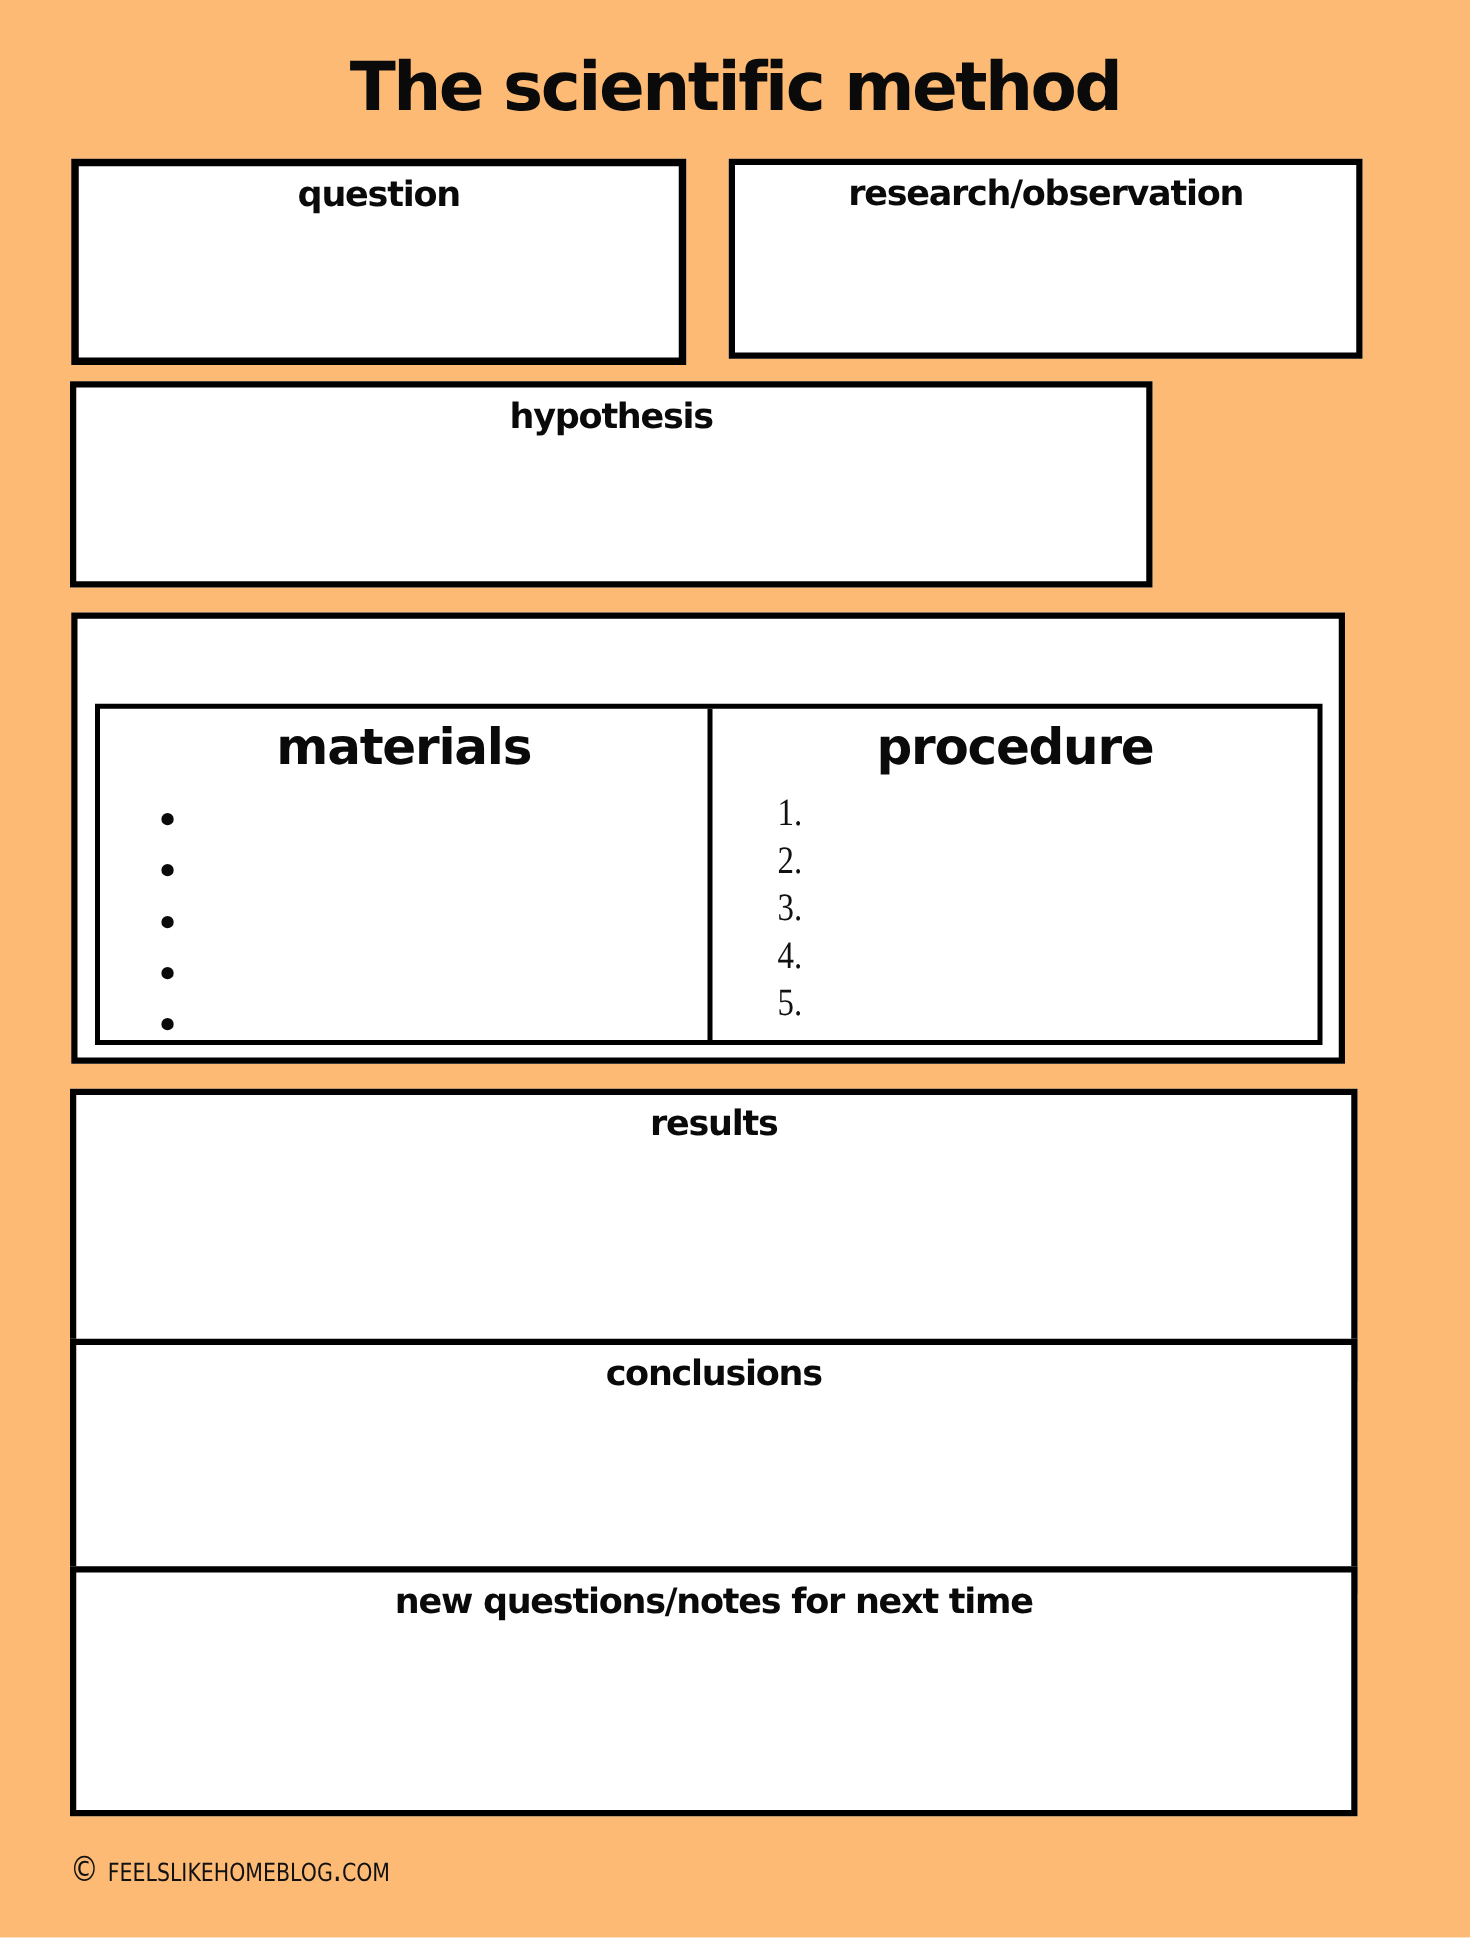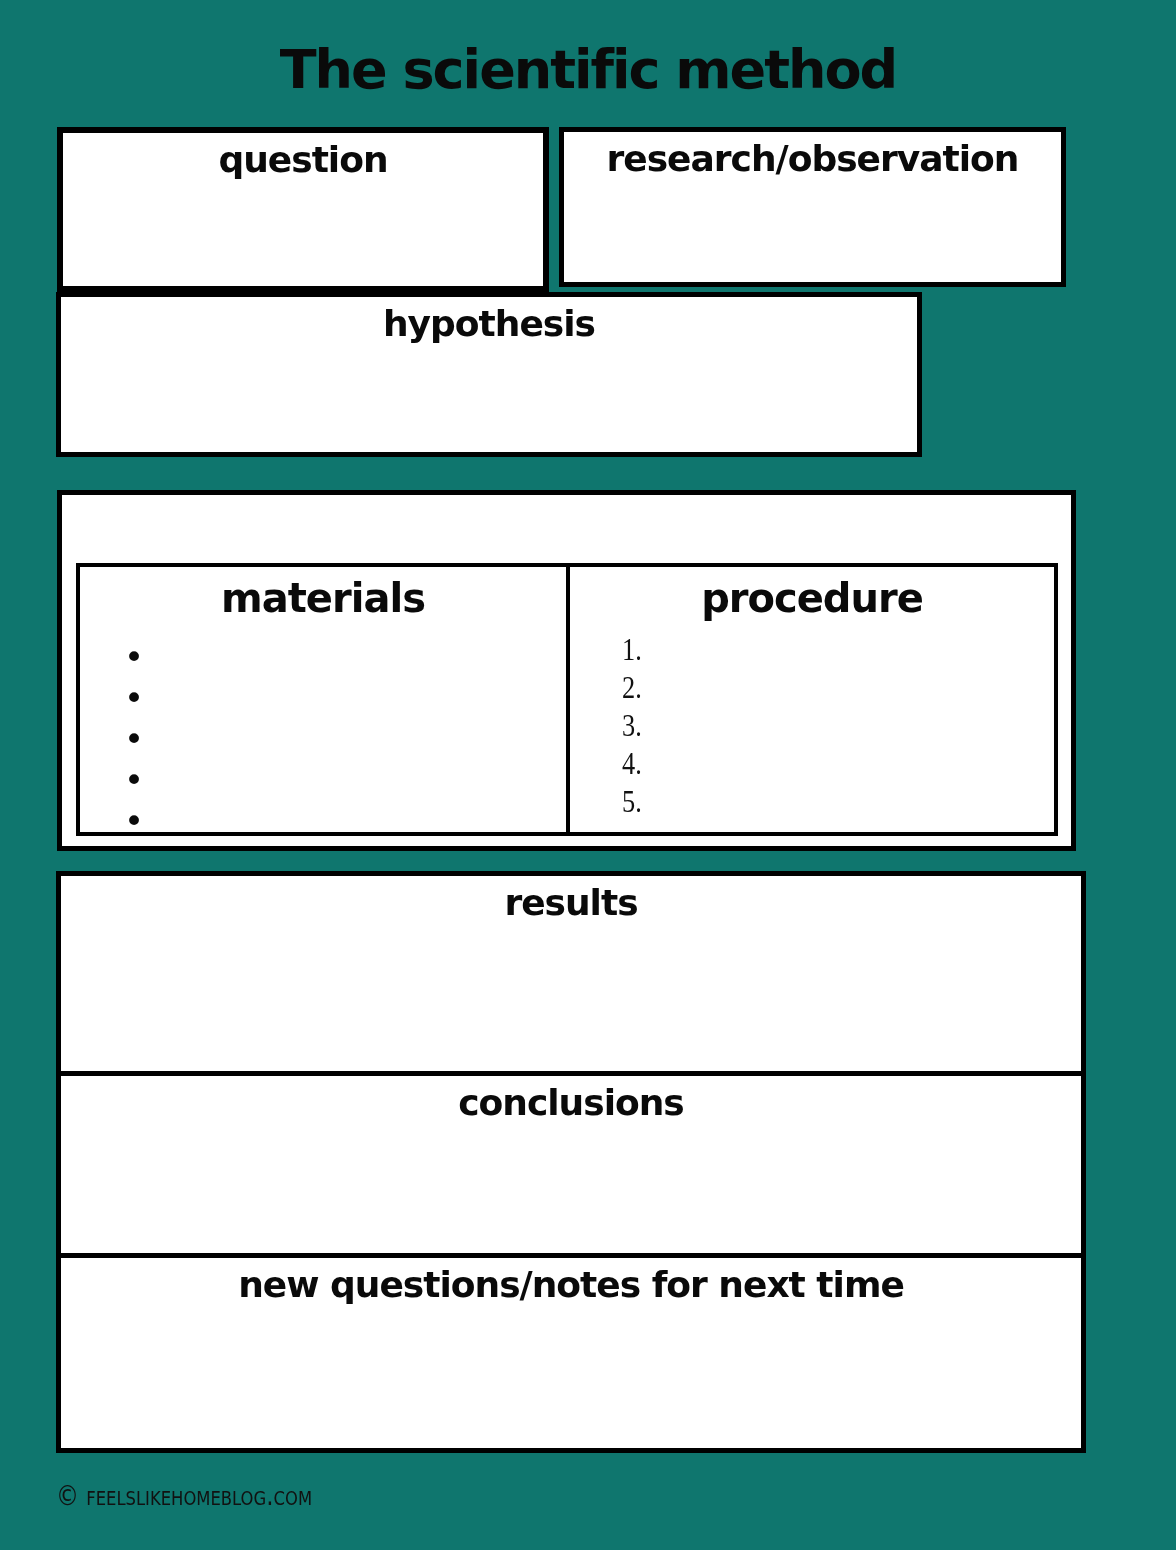--- a/index.html
+++ b/index.html
@@ -3,21 +3,21 @@
 <meta charset="utf-8">
 <style>
   * { margin: 0; padding: 0; box-sizing: border-box; }
   html, body { background: #ffffff; }
   body { font-family: "DejaVu Sans", sans-serif; }
 
   .page {
     position: relative;
     width: 1176px;
     height: 1550px;
-    background: #0f766e;
+    background: #fdba74;
     overflow: hidden;
   }
 
   .page-title {
     position: absolute;
     top: 38px;
     left: 0;
     width: 100%;
     text-align: center;
     font-size: 54px;
@@ -28,30 +28,30 @@
 
   .box {
     position: absolute;
     border: 5px solid #000000;
     background: #ffffff;
   }
 
   .box-label {
     width: 100%;
     text-align: center;
-    font-size: 36px;
+    font-size: 28px;
     font-weight: 800;
     letter-spacing: -1px;
     color: #0a0a0a;
     padding-top: 6px;
   }
 
   .box-question      { left: 57px;  top: 127px;  width: 492px;  height: 165px; border-width: 6px; }
-  .box-research      { left: 559px; top: 127px;  width: 507px;  height: 160px; }
-  .box-hypothesis    { left: 56px;  top: 292px;  width: 866px; height: 165px; }
+  .box-research      { left: 583px; top: 127px;  width: 507px;  height: 160px; }
+  .box-hypothesis    { left: 56px;  top: 305px;  width: 866px; height: 165px; }
   .box-experiment    { left: 57px;  top: 490px;  width: 1019px; height: 361px; }
   .box-results       { left: 56px;  top: 871px;  width: 1030px; height: 234px; }
   .box-conclusions   { left: 56px;  top: 1071px; width: 1030px; height: 204px; }
   .box-newquestions  { left: 56px;  top: 1253px; width: 1030px; height: 200px; }
 
   .experiment-table {
     position: absolute;
     left: 14px;
     top: 68px;
     width: 982px;

